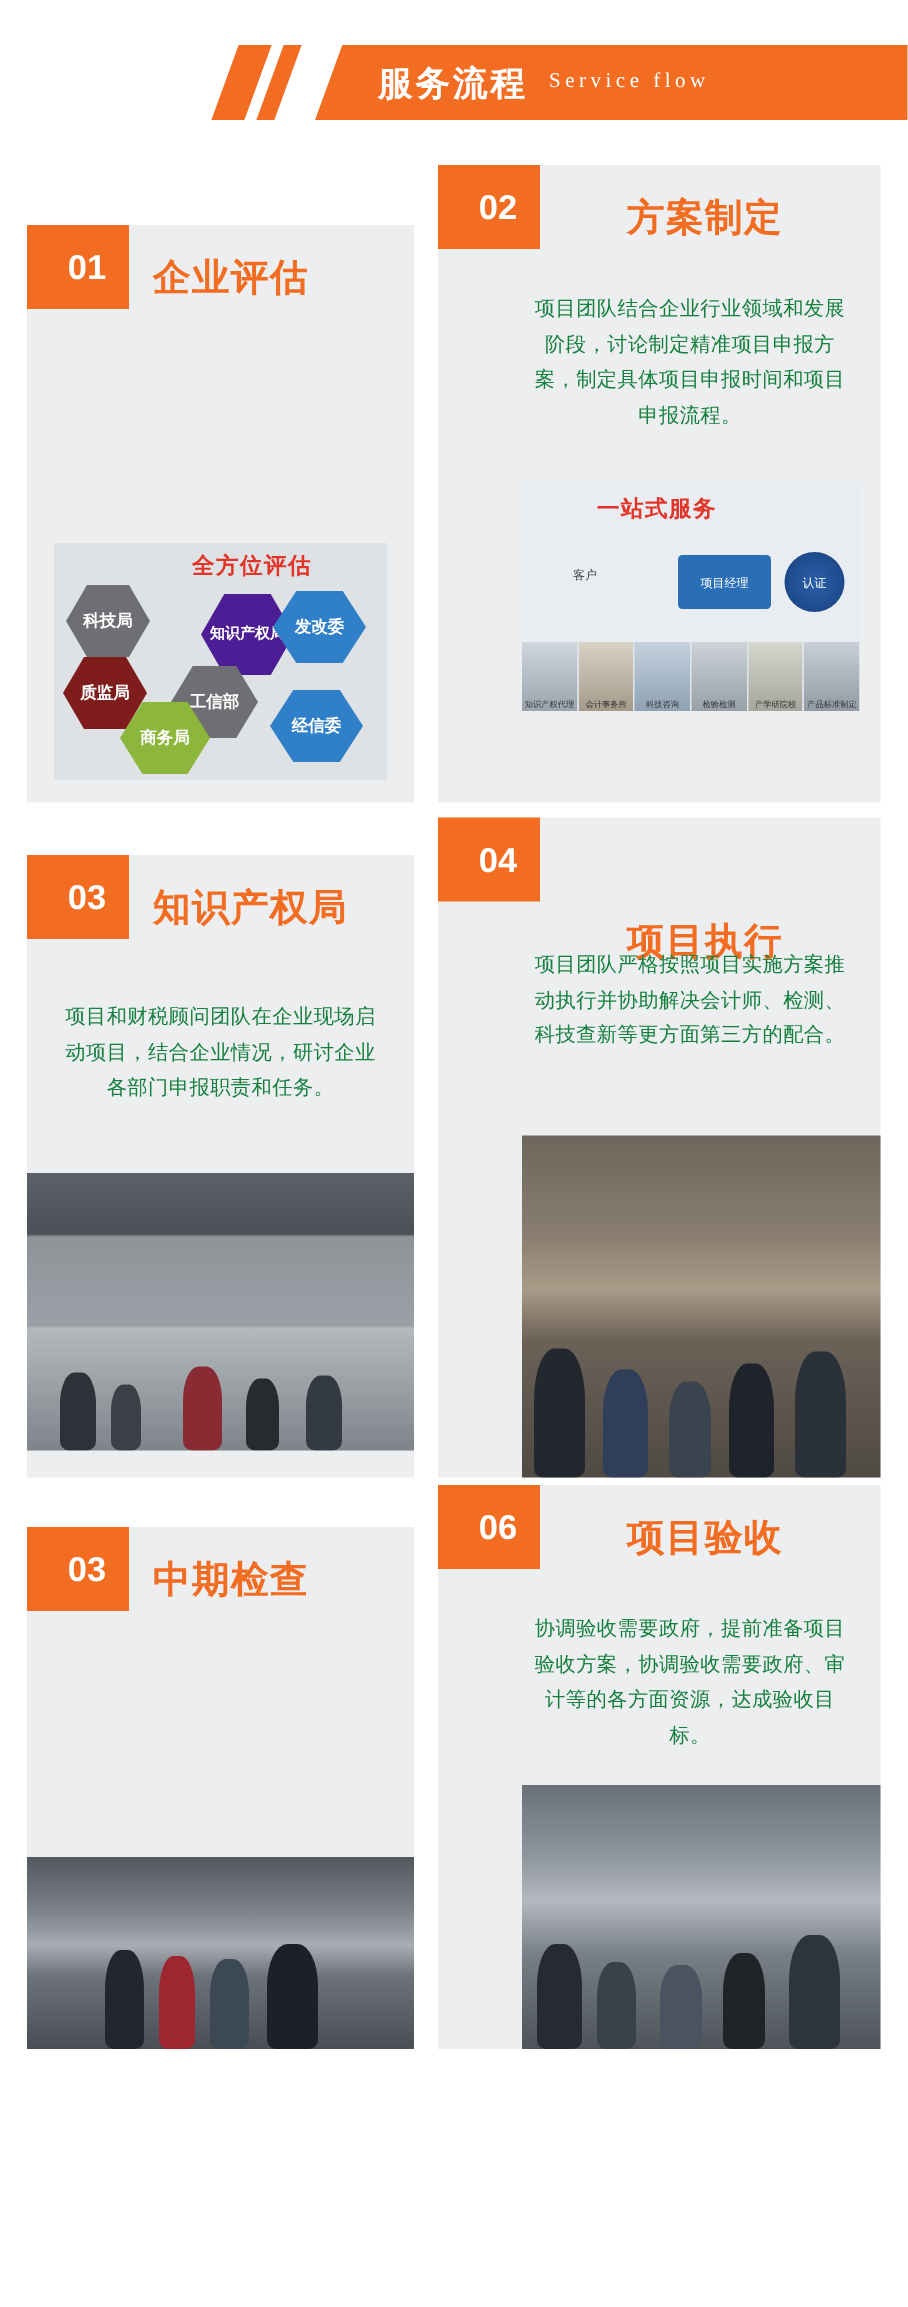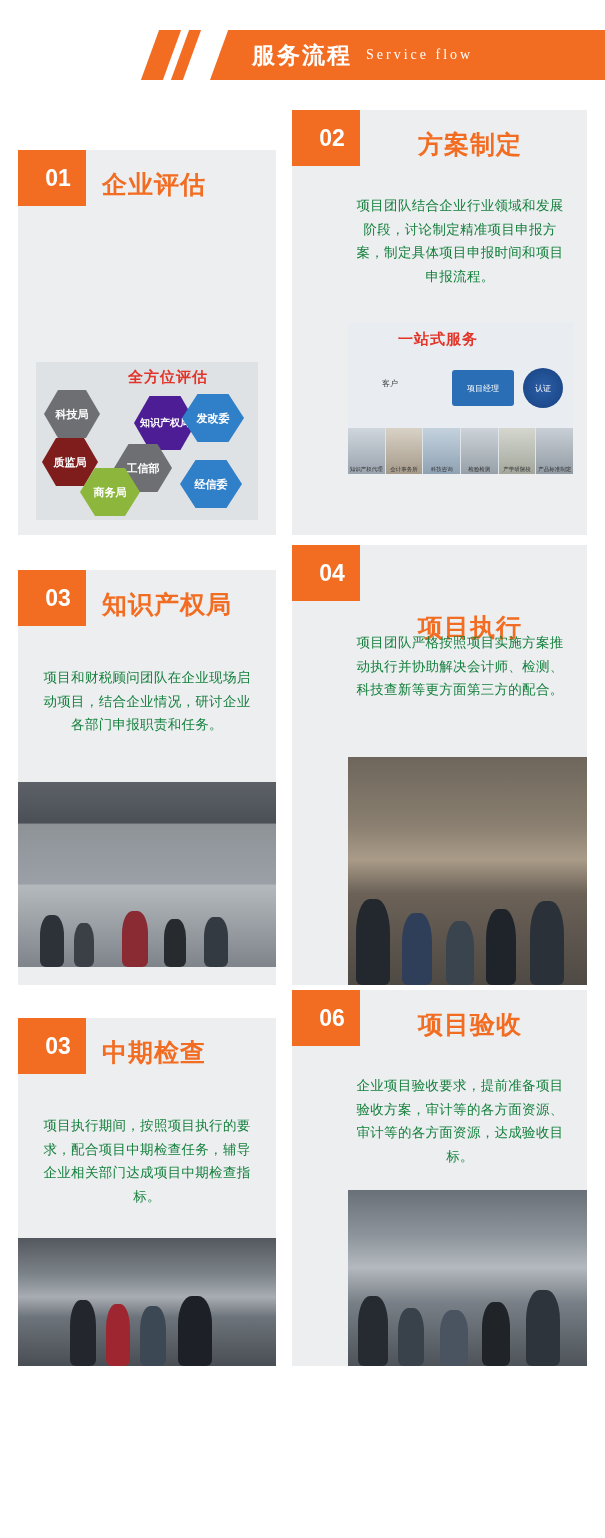--- a/index.html
+++ b/index.html
@@ -283,35 +283,34 @@
         <div class="fig" style="left:98px; width:28px; height:64px; background:#3a444f;"></div>
         <div class="fig" style="left:138px; width:30px; height:76px; background:#1f242a;"></div>
         <div class="fig" style="left:182px; width:34px; height:84px; background:#2b3139;"></div>
       </div>
     </div>
   </div>
 
   <div class="card" style="left:18px; top:1018px; width:258px; height:348px;">
     <div class="num-badge" style="left:0px; top:0px;">03</div>
     <div class="card-title" style="left:84px; top:18px;">中期检查</div>
-    <div class="card-text" style="left:22px; top:96px; width:214px;">项目执行期间，按照项目执行的要求，配合项目中期检查任务，辅导企业相关部门达成项目中期检查指标。</div>
     <div class="photo room-c" style="left:0px; top:220px; width:258px; height:128px;">
       <div class="figs">
         <div class="fig" style="left:52px; width:26px; height:66px; background:#23272d;"></div>
         <div class="fig" style="left:88px; width:24px; height:62px; background:#9e2630;"></div>
         <div class="fig" style="left:122px; width:26px; height:60px; background:#3d4855;"></div>
         <div class="fig" style="left:160px; width:34px; height:70px; background:#1d2127;"></div>
       </div>
     </div>
   </div>
 
   <div class="card" style="left:292px; top:990px; width:295px; height:376px;">
     <div class="num-badge" style="left:0px; top:0px;">06</div>
     <div class="card-title" style="left:126px; top:18px;">项目验收</div>
-    <div class="card-text" style="left:62px; top:84px; width:212px;">企业项目验收要求，提前准备项目验收方案，审计等的各方面资源、审计等的各方面资源，达成验收目标。</div>
+    <div class="card-text" style="left:62px; top:84px; width:212px;">协调验收需要政府，提前准备项目验收方案，协调验收需要政府、审计等的各方面资源，达成验收目标。</div>
     <div class="photo room-d" style="left:56px; top:200px; width:239px; height:176px;">
       <div class="figs">
         <div class="fig" style="left:10px; width:30px; height:70px; background:#262b31;"></div>
         <div class="fig" style="left:50px; width:26px; height:58px; background:#39414b;"></div>
         <div class="fig" style="left:92px; width:28px; height:56px; background:#4a5360;"></div>
         <div class="fig" style="left:134px; width:28px; height:64px; background:#202428;"></div>
         <div class="fig" style="left:178px; width:34px; height:76px; background:#2d343c;"></div>
       </div>
     </div>
   </div>

